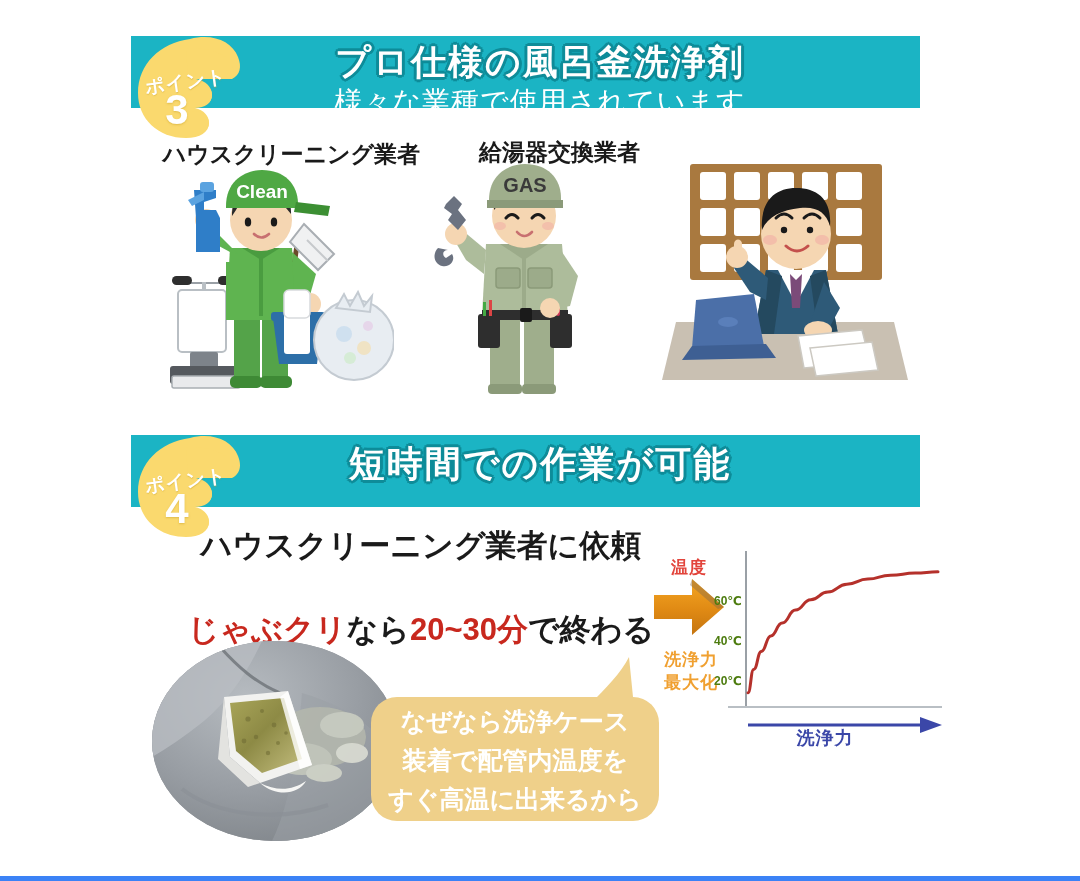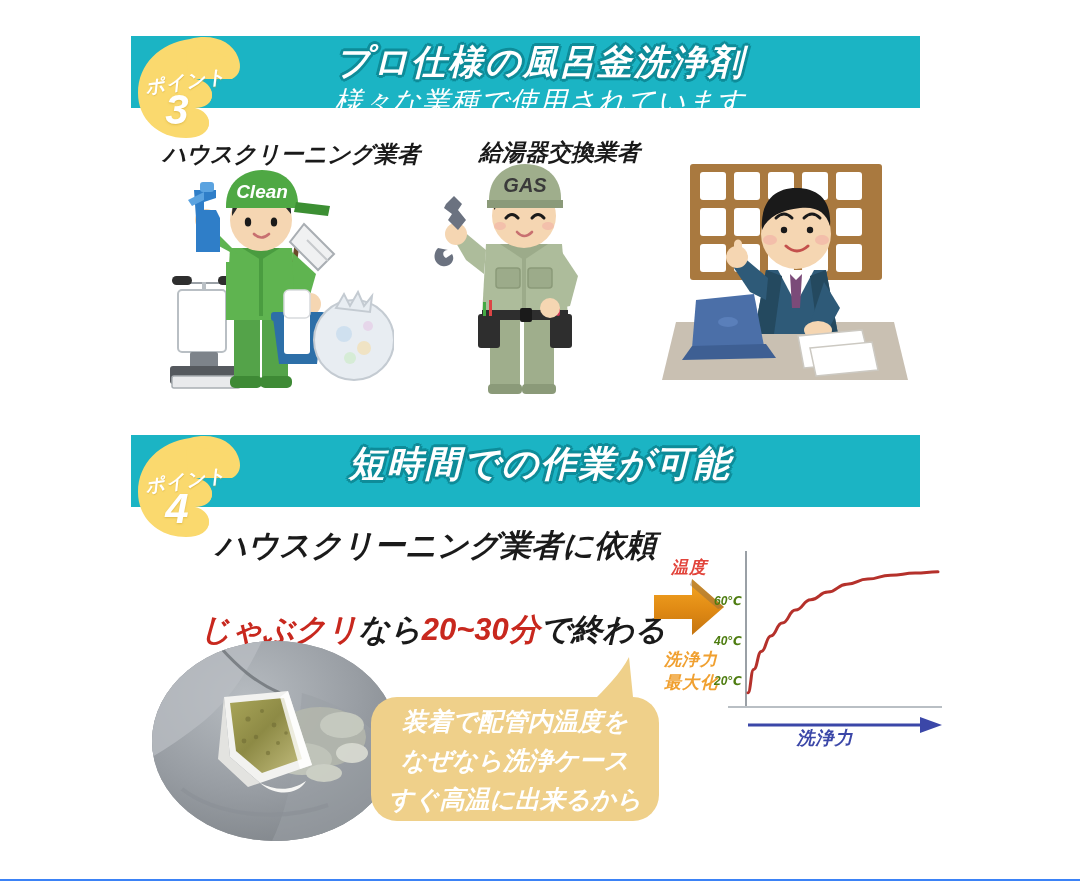--- a/index.html
+++ b/index.html
@@ -1,18 +1,18 @@
 <!DOCTYPE html>
 <html><head>
 <meta charset="utf-8">
 <style>
   html,body{margin:0;padding:0;background:#fff;}
   body{width:1080px;height:881px;position:relative;overflow:hidden;
        font-family:"Liberation Sans","DejaVu Sans",sans-serif;}
-  .page{position:absolute;inset:0;background:#ffffff;border-bottom:2px solid #3b82f6;font-style:italic;}
+  .page{position:absolute;inset:0;background:#ffffff;border-bottom:5px solid #3b82f6;}
 
   
   .banner{position:absolute;left:131px;width:789px;height:72px;background:#1BB4C4;}
   #banner3{top:36px;}
   #banner4{top:435px;}
 
   .banner-title{position:absolute;left:0;right:0;text-align:center;color:#ffffff;
     font-weight:bold;letter-spacing:2px;}
   .b3-main{top:39px;font-size:35px;
     text-shadow:-2px -2px 0 #0e8c99,2px -2px 0 #0e8c99,-2px 2px 0 #0e8c99,2px 2px 0 #0e8c99,
@@ -39,21 +39,21 @@
   #job1-label{left:150px;top:139px;width:270px;}
   #job2-label{left:430px;top:137px;width:210px;}
   #job3-label{left:690px;top:133px;width:210px;}
 
   .illus{position:absolute;}
   #illus1{left:158px;top:162px;width:236px;height:232px;}
   #illus2{left:428px;top:160px;width:200px;height:235px;text-align:right;}
   #illus3{left:658px;top:158px;width:250px;height:228px;}
 
   
-  .body-text{position:absolute;left:186px;width:470px;text-align:right;
+  .body-text{position:absolute;left:186px;width:470px;text-align:center;
     font-size:31px;font-weight:bold;color:#1a1a1a;letter-spacing:0px;white-space:nowrap;}
   #line1{top:525px;}
   #line2{top:567px;}
   #line3{top:609px;left:176px;width:490px;}
   .hl{color:#C8281E;}
 
   
   .photo{position:absolute;left:152px;top:641px;width:246px;height:200px;
     border-radius:50%;overflow:hidden;background:#8d9196;}
   .photo svg{display:block;}
@@ -338,22 +338,22 @@
     </svg>
   </div>
 
   <div class="bubble-tail">
     <svg width="54" height="56" viewBox="0 0 54 56">
       <path d="M44 2 C36 18 20 34 6 48 C18 50 34 48 48 42 Z" fill="#EFD08A"></path>
     </svg>
   </div>
   <div class="bubble"></div>
   <div class="bubble-text">
+    <div>なぜなら洗浄ケース</div>
     <div>装着で配管内温度を</div>
-    <div>なぜなら洗浄ケース</div>
     <div>すぐ高温に出来るから</div>
   </div>
 
   <div class="chart">
     <svg id="chart-svg" width="300" height="220" viewBox="0 0 300 220">
 
       <line x1="96" y1="6" x2="96" y2="162" stroke="#9aa0a6" stroke-width="2"></line>
 
       <line x1="78" y1="162" x2="292" y2="162" stroke="#b9bfc4" stroke-width="2"></line>
 

